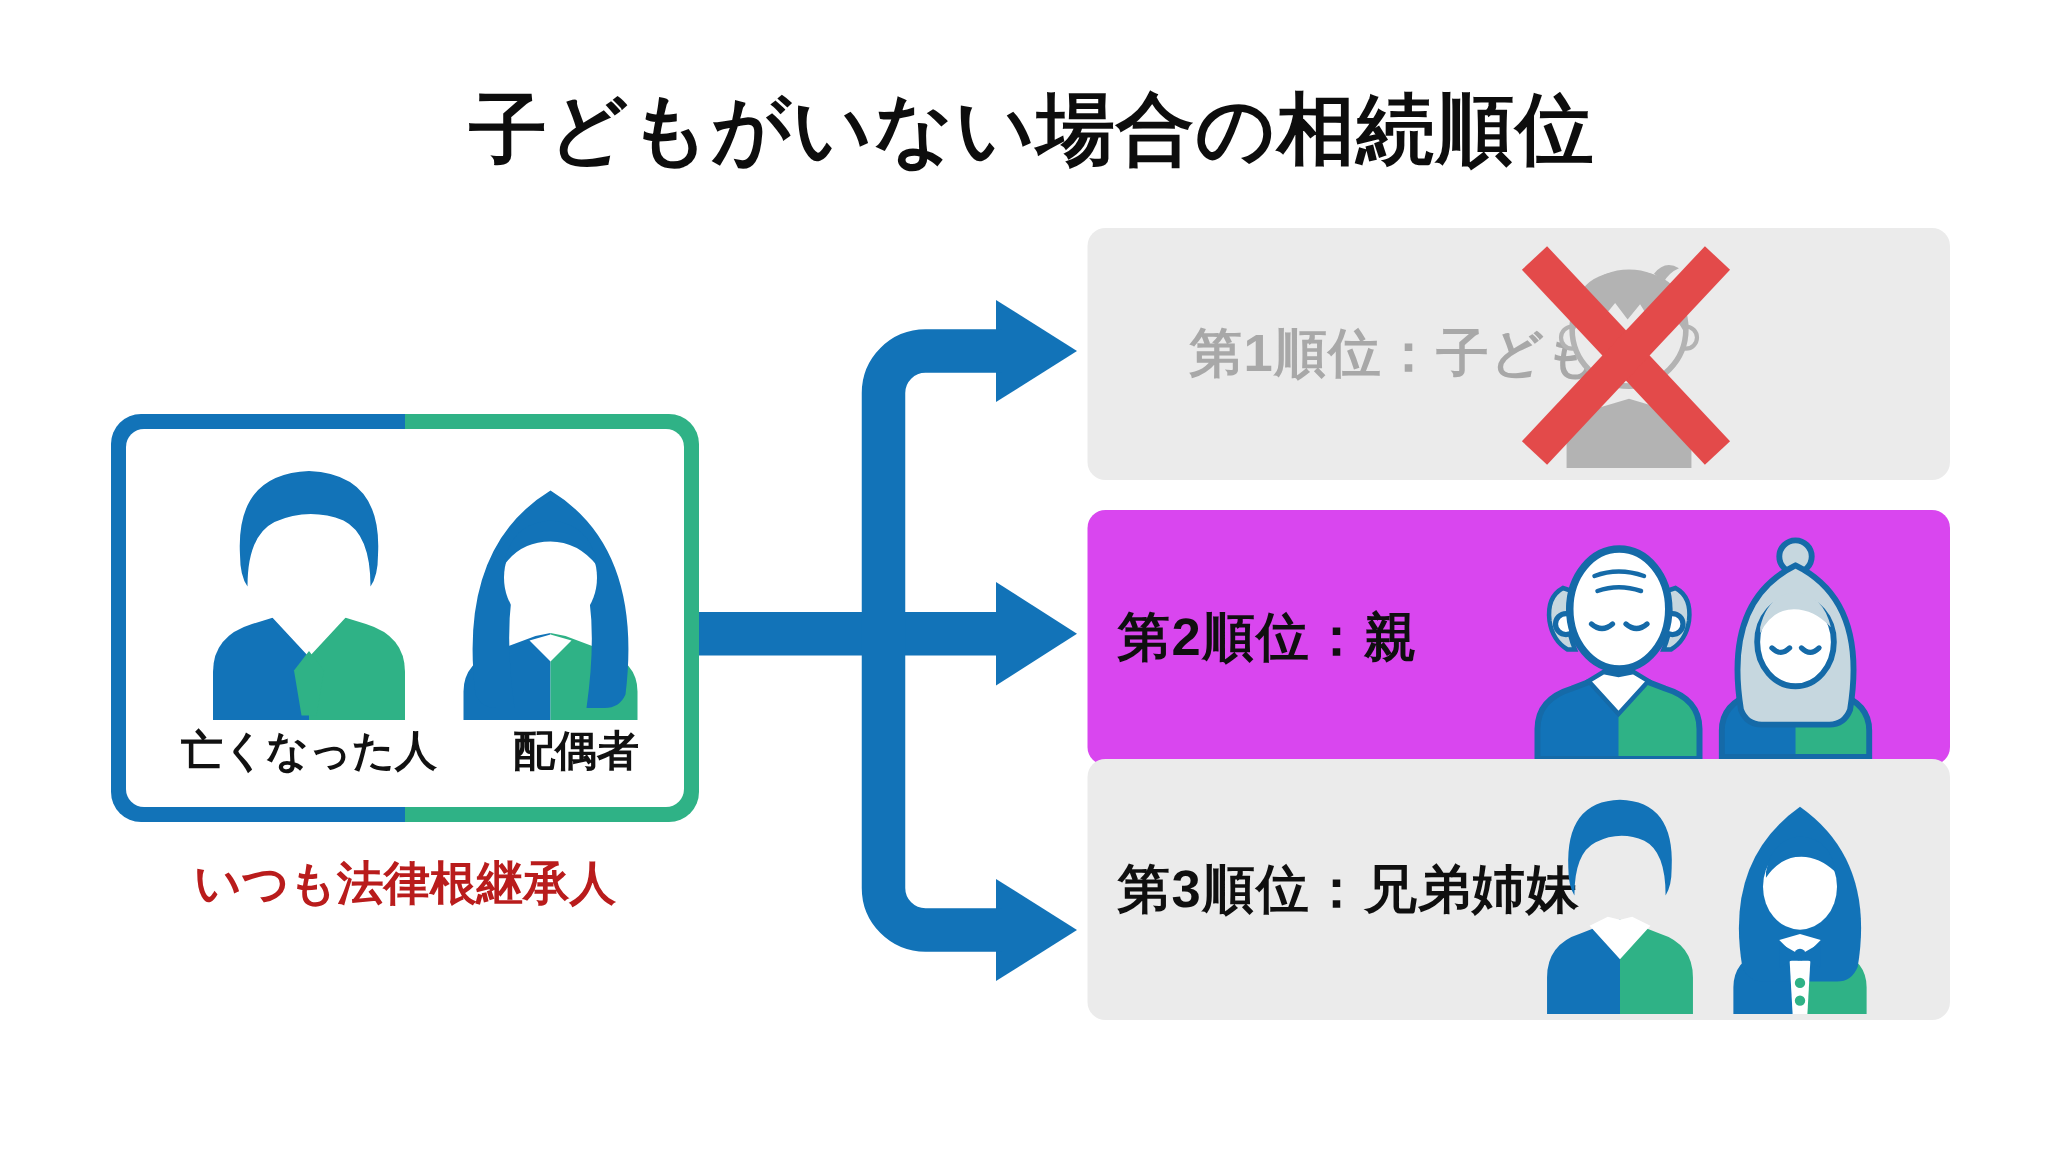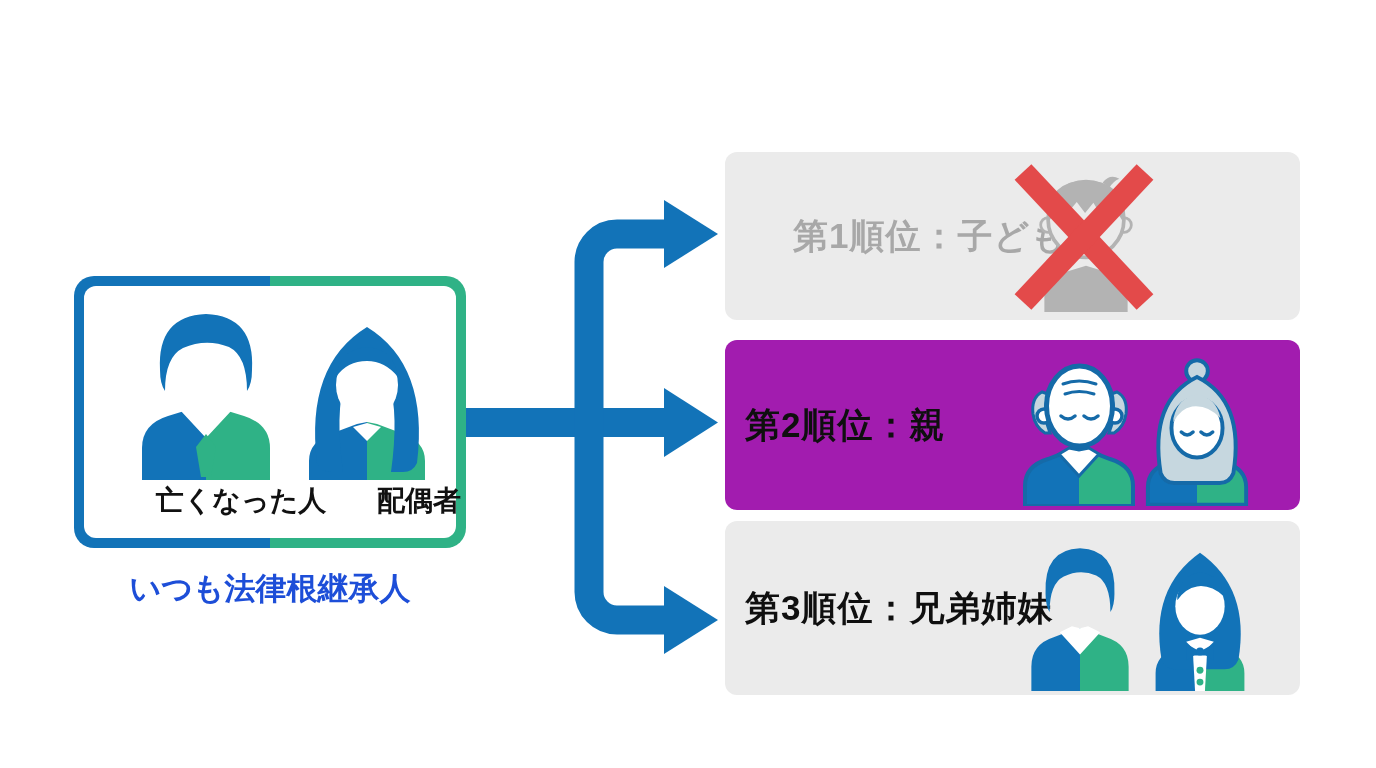--- a/index.html
+++ b/index.html
@@ -18,52 +18,53 @@
     position:absolute;left:74px;top:276px;width:392px;height:272px;box-sizing:border-box;
     background:linear-gradient(90deg,#1273b8 0 50%,#2fb286 50% 100%);
     border-radius:20px;padding:10px;z-index:2;
   }
   .family-box-inner{position:relative;width:100%;height:100%;background:#ffffff;border-radius:12px;}
   .fig{position:absolute;}
   .fig.man{left:40px;top:14px;width:165px;height:180px;}
   .fig.woman{left:211px;top:29px;width:145px;height:165px;}
   .box-label{
     position:absolute;top:196px;transform:translateX(-50%);
-    font-size:28px;font-weight:800;color:#111;white-space:nowrap;margin-left:35px;
+    font-size:28px;font-weight:800;color:#111;white-space:nowrap;
   }
   .box-label.deceased{left:122px;}
   .box-label.spouse{left:300px;}
   .caption{
     position:absolute;left:74px;top:568px;width:392px;text-align:center;
-    font-size:31px;font-weight:800;color:#1d4ed8;z-index:2;white-space:nowrap;
+    font-size:31px;font-weight:800;color:#b91c1c;z-index:2;white-space:nowrap;
   }
 
   
   .row{position:absolute;left:725px;width:575px;border-radius:12px;z-index:2;}
   .row.r1{top:152px;height:168px;background:#ebebeb;}
-  .row.r2{top:340px;height:170px;background:#a21caf;}
-  .row.r3{top:521px;height:174px;background:#ebebeb;}
+  .row.r2{top:340px;height:170px;background:#d946ef;}
+  .row.r3{top:506px;height:174px;background:#ebebeb;}
   .row-label{
     position:absolute;left:20px;top:50%;transform:translateY(-50%);
     font-size:35px;font-weight:800;color:#0f0f0f;letter-spacing:1px;white-space:nowrap;
   }
   .row.r1 .row-label{color:#a8a8a8;margin-left:48px;}
   .row-icon{position:absolute;}
   .child{left:295px;top:12px;width:132px;height:148px;}
   .cross{left:284px;top:12px;width:150px;height:146px;}
   .grandpa{left:292px;bottom:4px;width:125px;height:152px;}
   .grandma{left:416px;bottom:4px;width:113px;height:152px;}
   .brother{left:293px;bottom:4px;width:124px;height:154px;}
   .sister{left:419px;bottom:4px;width:112px;height:150px;}
 </style>
 </head>
 <body>
 
 <div class="canvas">
 
+  <div class="title">子どもがいない場合の相続順位</div>
 
   <svg class="arrows" viewBox="0 0 1376 768" aria-hidden="true">
     <g fill="#1273b8">
       <rect x="462" y="408" width="210" height="29"></rect>
       <polygon points="664,388 718,422.5 664,457"></polygon>
       <polygon points="664,200 718,234 664,268"></polygon>
       <polygon points="664,586 718,620 664,654"></polygon>
     </g>
     <path d="M 668 234 L 617 234 A 28 28 0 0 0 589 262 L 589 592 A 28 28 0 0 0 617 620 L 668 620" fill="none" stroke="#1273b8" stroke-width="29"></path>
   </svg>

